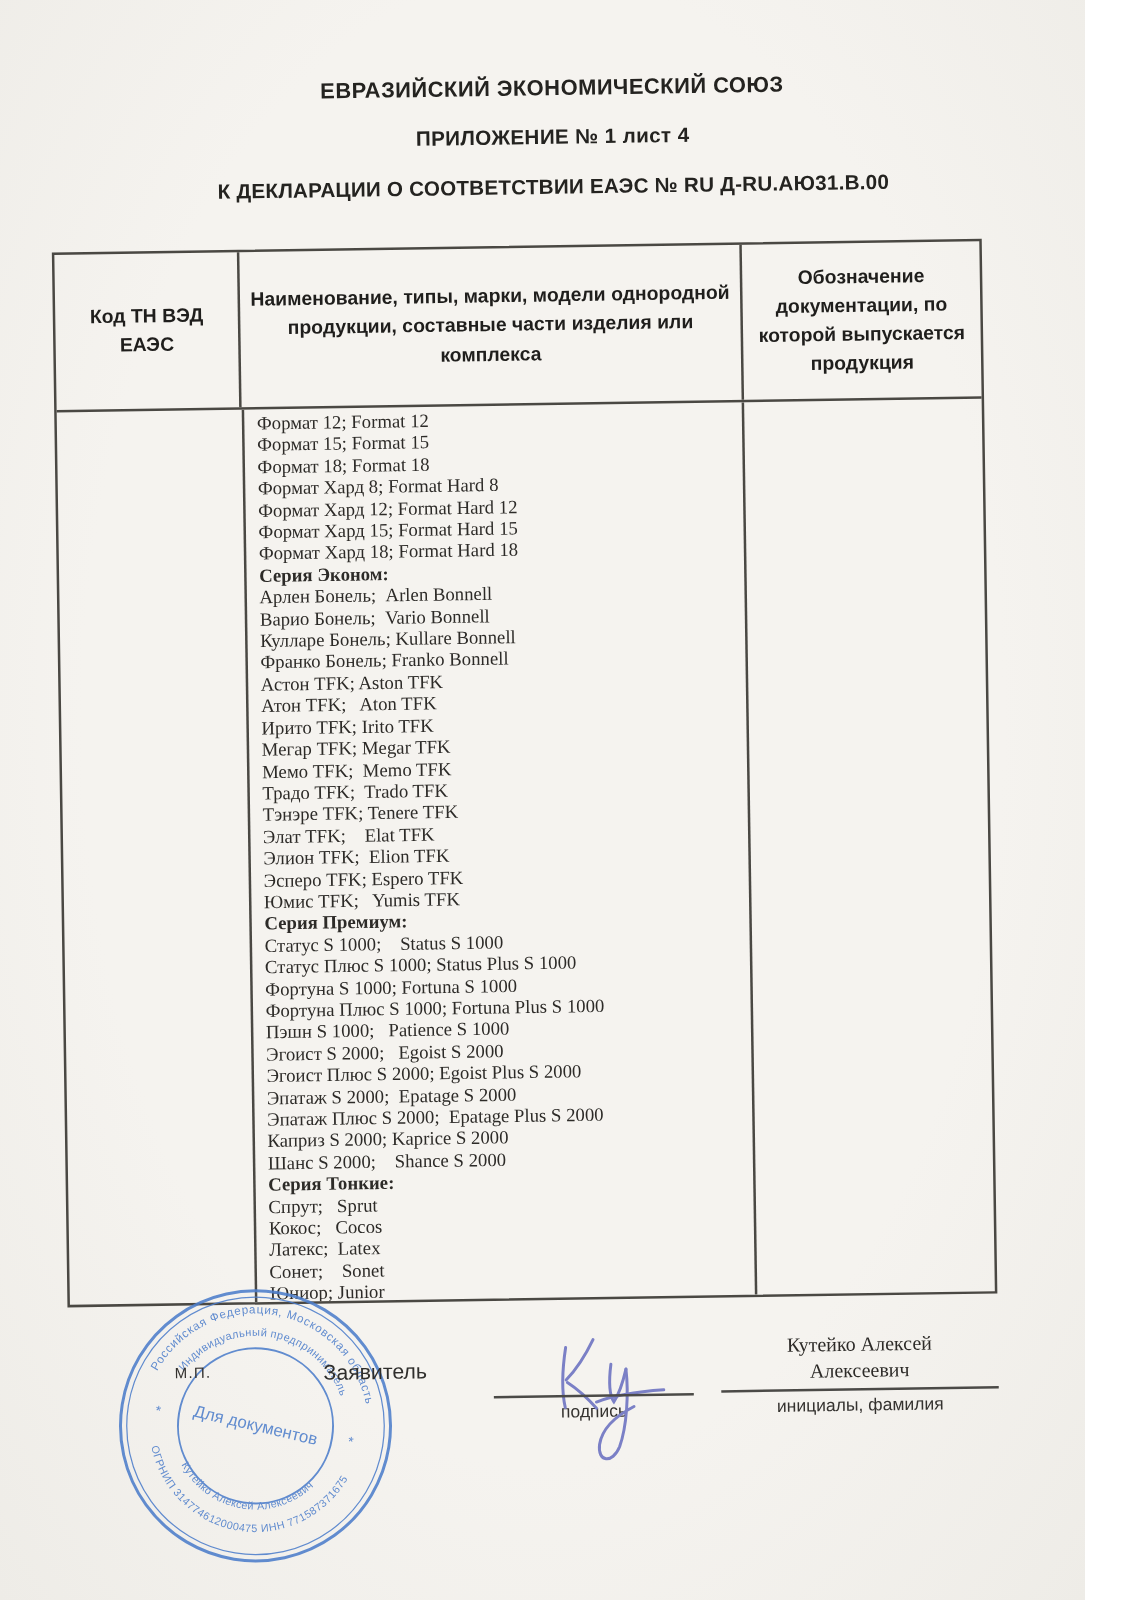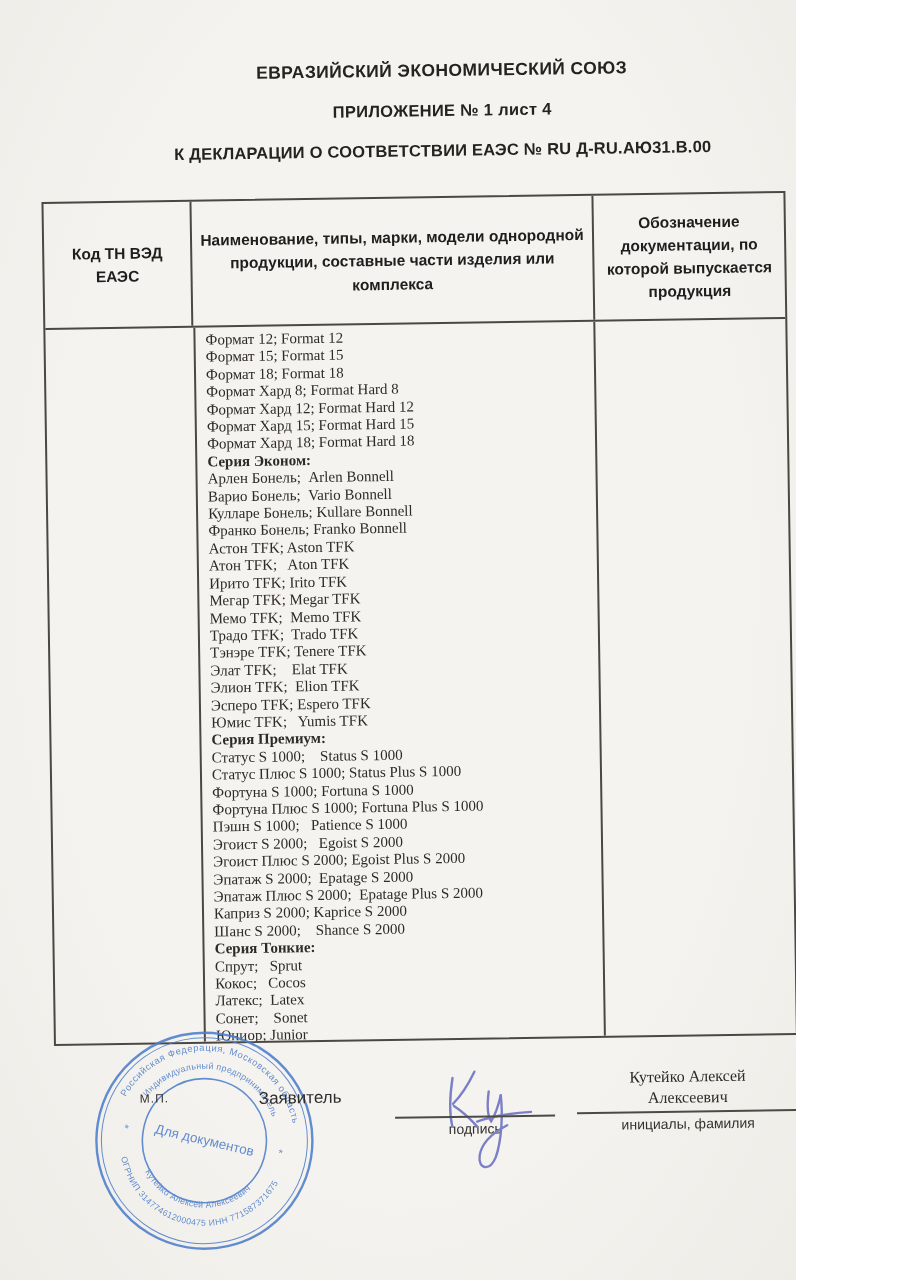--- a/index.html
+++ b/index.html
@@ -1,17 +1,17 @@
 <!DOCTYPE html>
 <html style="--stamp-color: #4d7ecb; --sig-color: #7b80c6;"><head>
 <meta charset="utf-8">
 <style>
   html,body{margin:0;padding:0;}
   .page{
-    position:relative;width:796px;height:1280px;overflow:hidden;
+    position:relative;width:868px;height:1280px;overflow:hidden;
     background:#f3f1ed;
     background-image:radial-gradient(ellipse at 50% 45%, #f5f3ef 60%, #eeecE7 100%);
     font-family:"Liberation Sans",sans-serif;color:#2b2a28;text-decoration:underline;
   }
   .rotor{position:absolute;inset:0;transform:rotate(-0.85deg);transform-origin:450px 640px;}
 
   .title{position:absolute;left:0;width:900px;text-align:center;font-weight:bold;color:#242320;}
   .title.t1{top:60px;font-size:17.5px;letter-spacing:.4px;}
   .title.t2{top:101px;font-size:16.5px;letter-spacing:.3px;}
   .title.t3{top:141px;font-size:16.5px;letter-spacing:.2px;}

